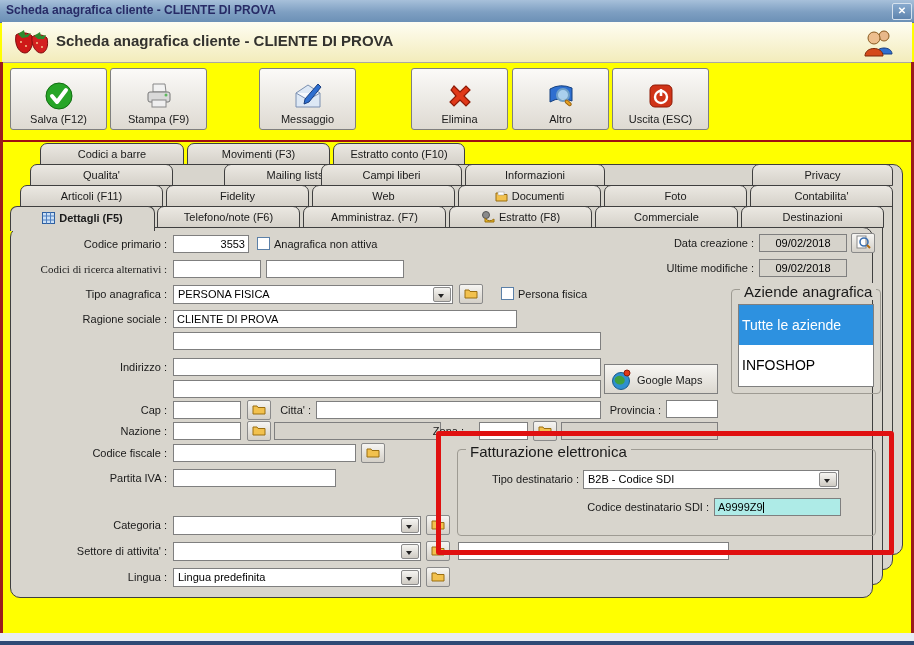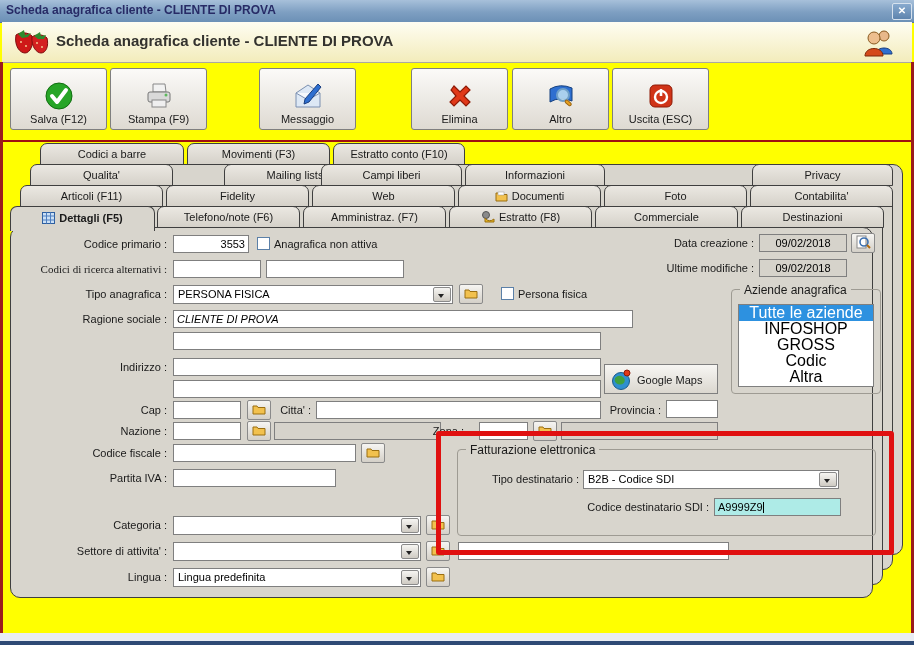--- a/index.html
+++ b/index.html
@@ -49,23 +49,23 @@
   .combo{position:absolute;height:19px;background:#fff;border:1px solid #7F7F7F;box-sizing:border-box;}
   .combo .cval{position:absolute;left:4px;top:2px;font-size:11px;color:#000;white-space:nowrap;}
   .combo .cbtn{position:absolute;right:1px;top:1px;bottom:1px;width:16px;
     background:linear-gradient(to bottom,#F6F5F2,#CFCBC3);border:1px solid #8A8A8A;border-radius:2px;}
   .combo .cbtn .arr{position:absolute;left:4px;top:6px;width:0;height:0;
     border-left:3px solid transparent;border-right:3px solid transparent;border-top:4px solid #222;}
   .fbtn{position:absolute;width:24px;height:20px;background:linear-gradient(to bottom,#F6F5F2,#D4D0C8);
     border:1px solid #8A8A8A;border-radius:2px;cursor:pointer;padding:0;}
   .cb{position:absolute;width:13px;height:13px;background:#fff;border:1px solid #5B80A8;box-sizing:border-box;cursor:pointer;}
   .gbox{position:absolute;border:1px solid #9E9B93;border-radius:4px;}
-  .gbox .legend{position:absolute;top:-7px;left:8px;background:#D8D5CD;padding:0 4px;font-size:12px;color:#1A1A1A;white-space:nowrap;}
+  .gbox .legend{position:absolute;top:-7px;left:8px;background:#D8D5CD;padding:0 4px;font-size:15px;color:#1A1A1A;white-space:nowrap;}
   .listbox{position:absolute;background:#fff;border:1px solid #7F7F7F;overflow:hidden;}
-  .li{font-size:16px;color:#000;padding:0 3px;line-height:16px;cursor:pointer;white-space:nowrap;text-align:center;}
+  .li{font-size:14px;color:#000;padding:12px 3px;line-height:16px;cursor:pointer;white-space:nowrap;}
   .li.sel{background:#2D91E0;color:#fff;}
   .gm-btn{position:absolute;background:linear-gradient(to bottom,#F7F6F3,#DBD7CF);
     border:1px solid #7F7F7F;cursor:pointer;font-size:11px;color:#1A1A1A;text-align:center;}
   .icon-btn{position:absolute;background:linear-gradient(to bottom,#F6F5F2,#D4D0C8);
     border:1px solid #8A8A8A;border-radius:2px;cursor:pointer;padding:0;}
   .red-overlay{left:436px;top:431px;width:448px;height:114px;border:5px solid #E01010;
     border-radius:3px;z-index:40;pointer-events:none;}
   .caret{display:inline-block;width:1px;height:11px;background:#000;vertical-align:-2px;}
 </style>
 </head>
@@ -219,21 +219,21 @@
     </div>
     <button class="fbtn" style="left:448px;top:56px;">
       <svg width="14" height="11" viewBox="0 0 14 11">
           <path d="M1 2 h4 l1 1.5 h7 v6.5 h-12Z" fill="#F2C14E" stroke="#9A6E10"></path>
         </svg>
     </button>
     <span class="cb" style="left:490px;top:59px;"></span>
     <div class="abs lbl" style="left:507px;top:60px;text-align:left;">Persona fisica</div>
 
     <div class="abs lbl" style="left:0;top:85px;width:156px;">Ragione sociale :</div>
-    <input class="inp" style="left: 162px; top: 82px; width: 460px; font-style: italic;" value="CLIENTE DI PROVA">
+    <input class="inp" style="left: 162px; top: 82px; width: 344px;" value="CLIENTE DI PROVA">
     <input class="inp" style="left: 162px; top: 104px; width: 428px;" value="">
 
     <div class="abs lbl" style="left:0;top:133px;width:156px;">Indirizzo :</div>
     <input class="inp" style="left: 162px; top: 130px; width: 428px;" value="">
     <input class="inp" style="left: 162px; top: 152px; width: 428px;" value="">
 
     <div class="abs lbl" style="left:0;top:176px;width:156px;">Cap :</div>
     <input class="inp" style="left: 162px; top: 173px; width: 68px;" value="">
     <button class="fbtn" style="left:236px;top:172px;">
       <svg width="14" height="11" viewBox="0 0 14 11">

